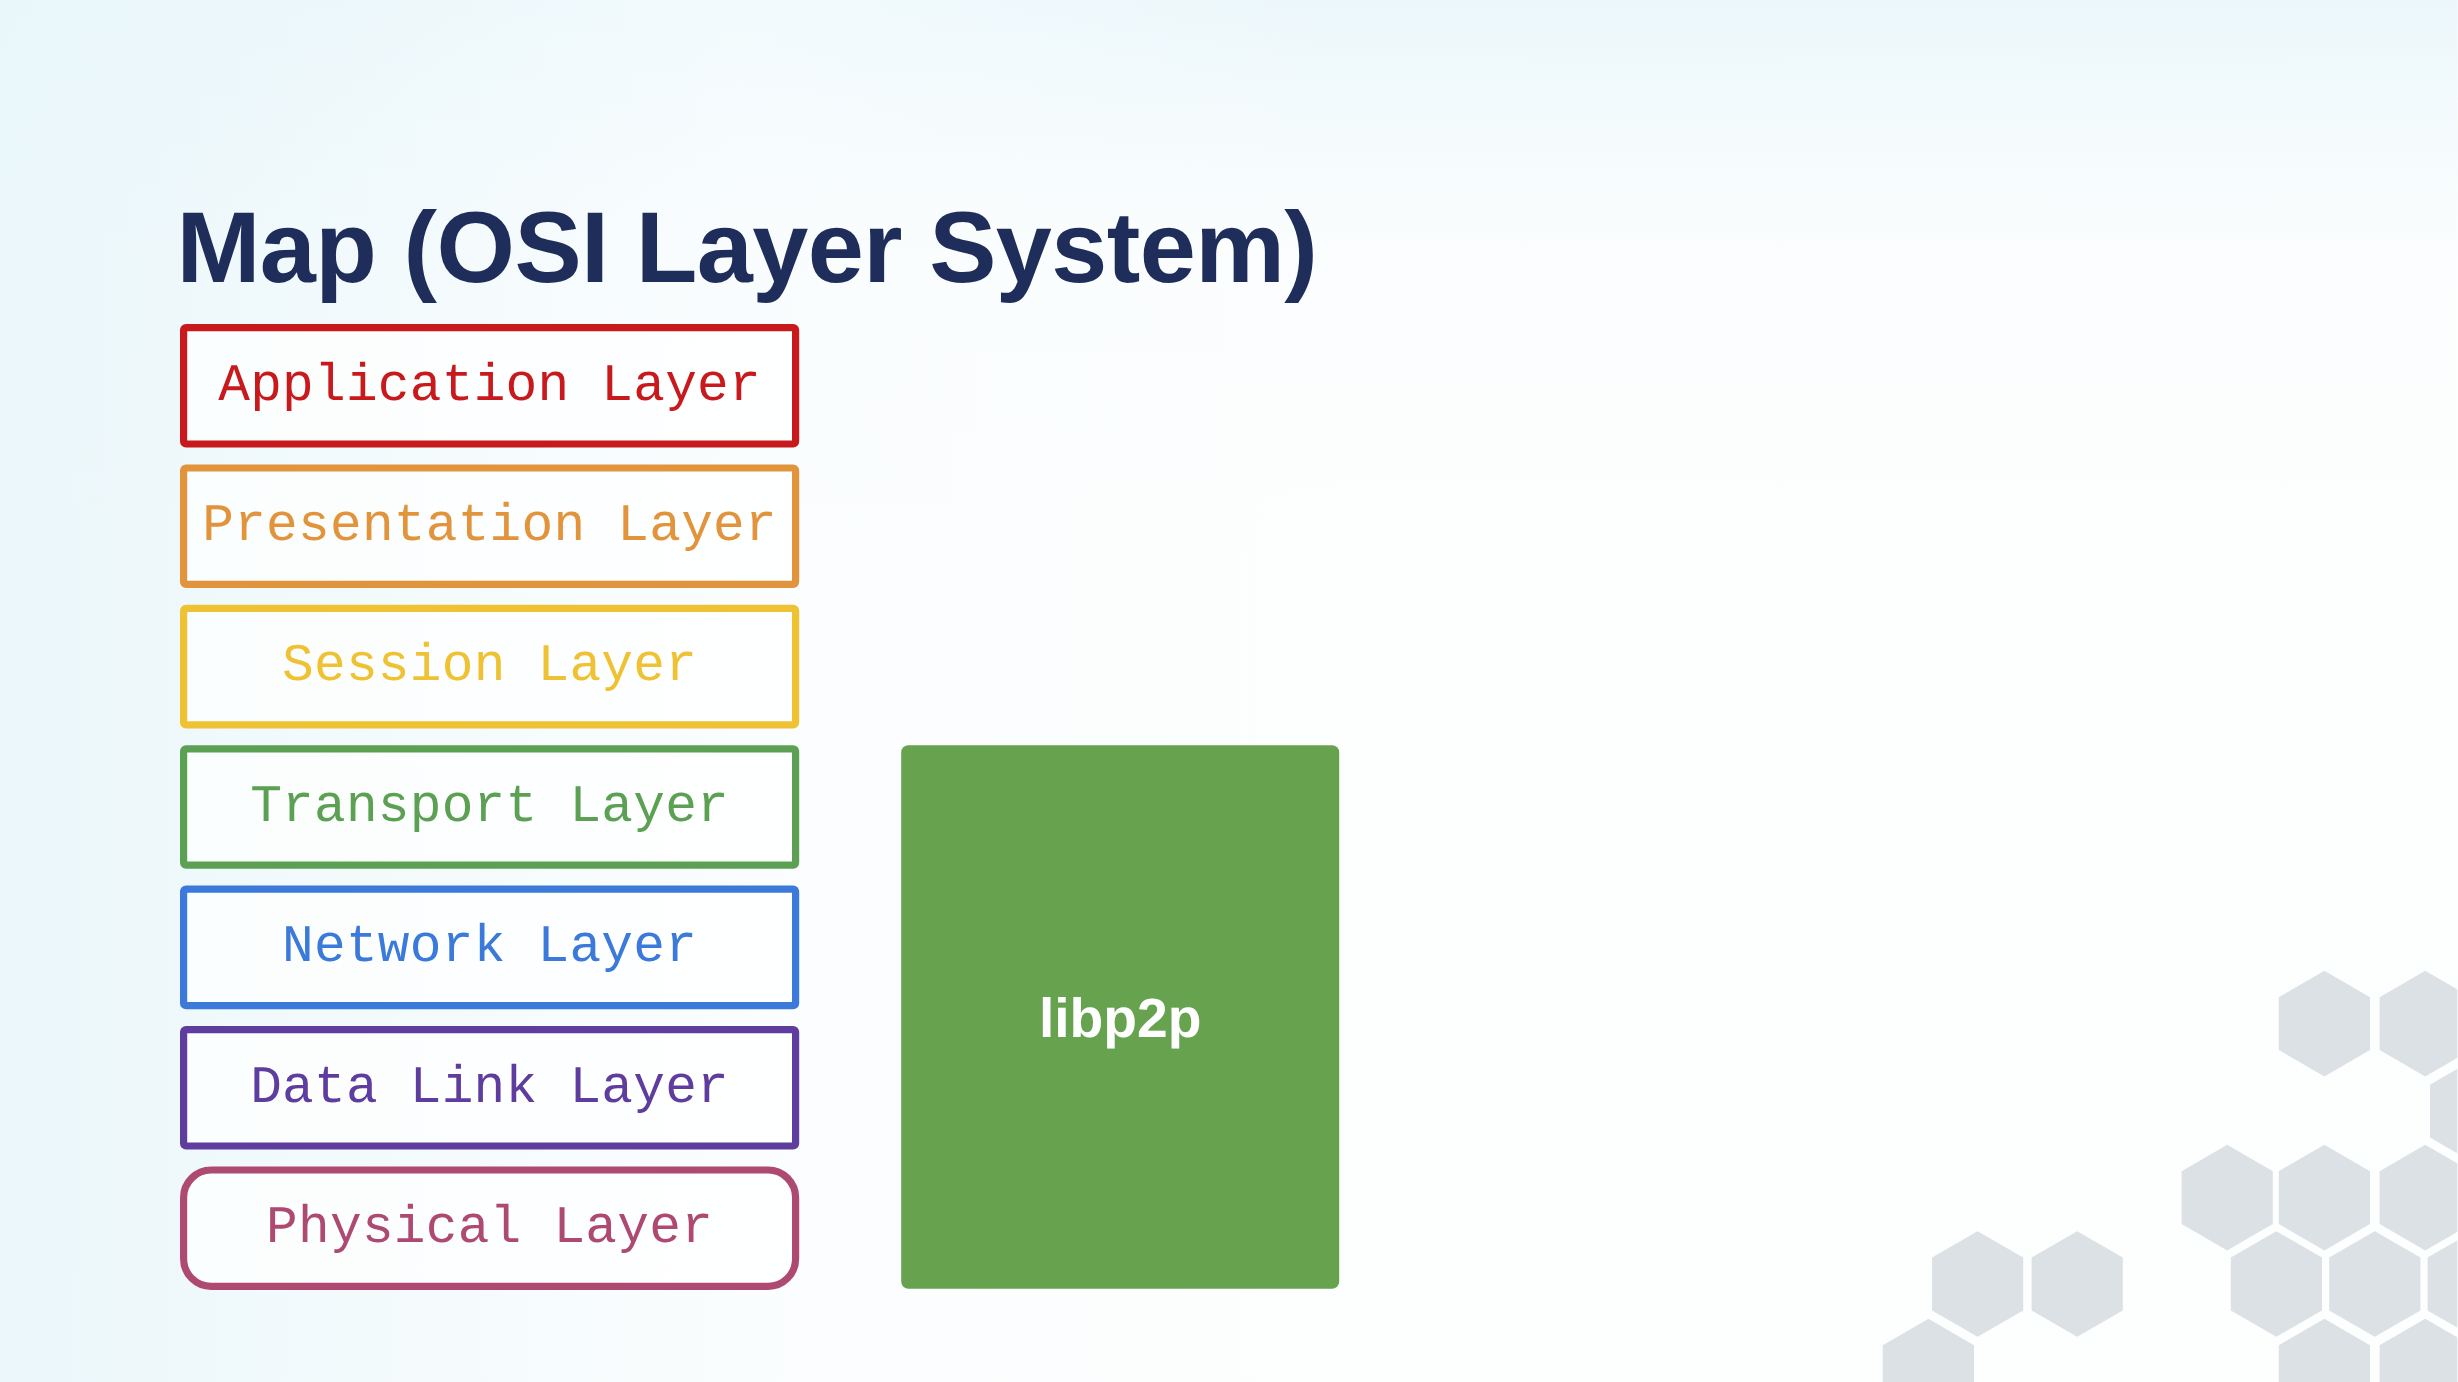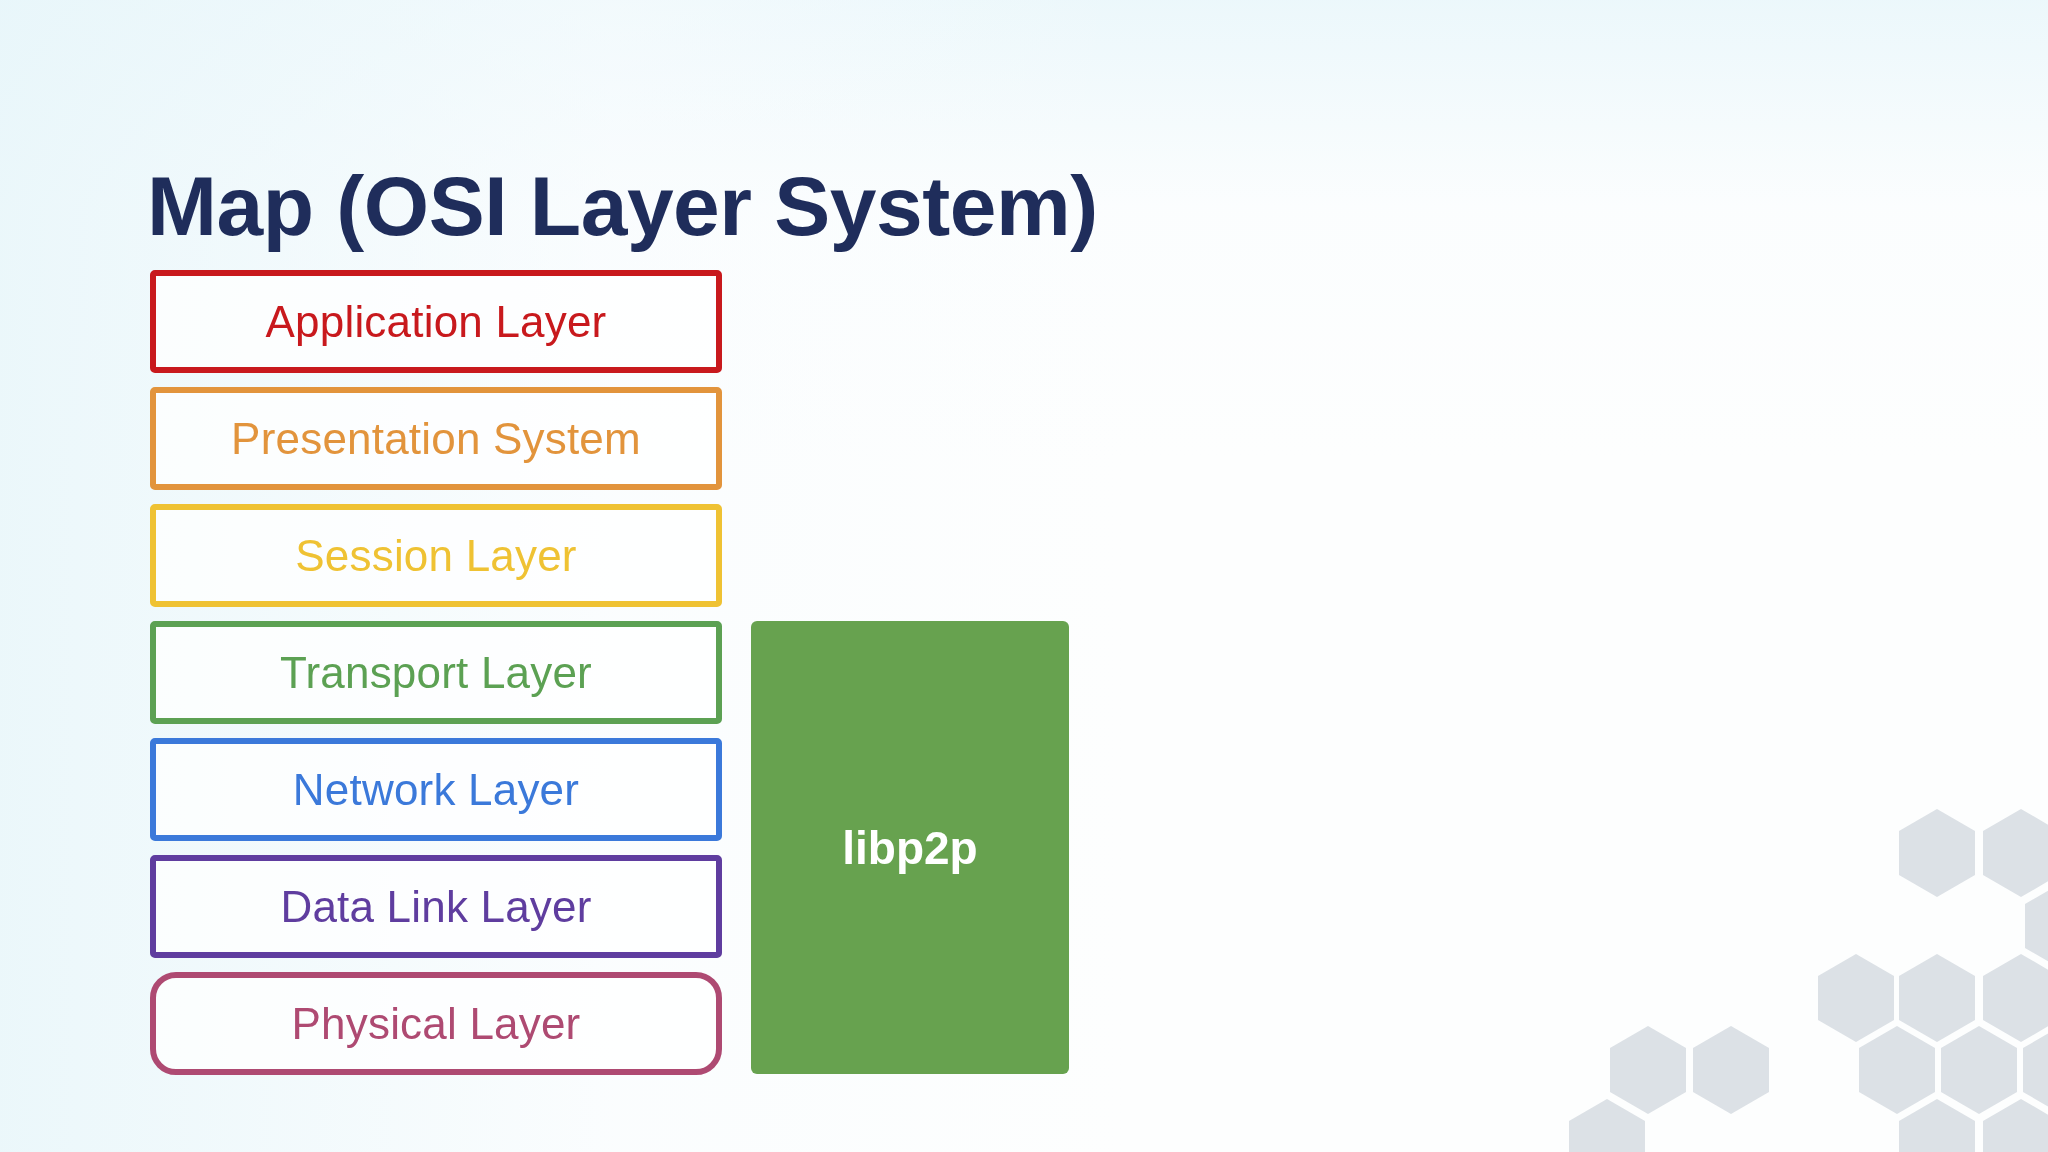--- a/index.html
+++ b/index.html
@@ -28,69 +28,70 @@
     font-size: 84px;
     font-weight: 700;
     letter-spacing: -0.5px;
     line-height: 1.05;
     color: #1f2d5b;
     white-space: nowrap;
   }
   .osi-box {
     position: absolute;
     left: 150px;
-    width: 572px;
+    width: 516px;
     height: 103px;
     box-sizing: border-box;
     border: 6px solid #888;
     border-radius: 5px;
     background: rgba(255,255,255,0.75);
     display: flex;
     align-items: center;
     justify-content: center;
+    font-family: Liberation Mono, monospace;
   }
   .osi-box span {
     font-size: 44px;
     font-weight: 400;
     letter-spacing: 0.2px;
     white-space: nowrap;
   }
   .fill-box {
     position: absolute;
     border-radius: 6px;
     display: flex;
     align-items: center;
     justify-content: center;
   }
   .fill-box span {
     color: #ffffff;
     font-size: 46px;
     font-weight: 700;
     white-space: nowrap;
   }
-  #libp2p-box { left: 751px; top: 621px; width: 318px; height: 453px; background: #67a24f; }
+  #libp2p-box { left: 751px; top: 621px; width: 365px; height: 453px; background: #67a24f; }
   #pubsub-box { left: 1101px; top: 503px; width: 322px; height: 221px; background: #f0c342; }
   .hex-pattern {
     position: absolute;
     inset: 0;
     pointer-events: none;
   }
 </style>
 </head>
 <body>
 
 <div class="slide">
 
   <h1 class="title" style="color: rgb(31, 45, 91);">Map (OSI Layer System)</h1>
 
   <div class="osi-box" style="top: 270px; border-color: rgb(200, 25, 29); color: rgb(200, 25, 29);">
     <span>Application Layer</span>
   </div>
   <div class="osi-box" style="top: 387px; border-color: rgb(226, 148, 60); color: rgb(226, 148, 60);">
-    <span>Presentation System</span>
+    <span>Presentation Layer</span>
   </div>
   <div class="osi-box" style="top: 504px; border-color: rgb(239, 194, 51); color: rgb(239, 194, 51);">
     <span>Session Layer</span>
   </div>
   <div class="osi-box" style="top: 621px; border-color: rgb(92, 161, 83); color: rgb(92, 161, 83);">
     <span>Transport Layer</span>
   </div>
   <div class="osi-box" style="top: 855px; border-color: rgb(95, 61, 159); color: rgb(95, 61, 159);">
     <span>Data Link Layer</span>
   </div>

